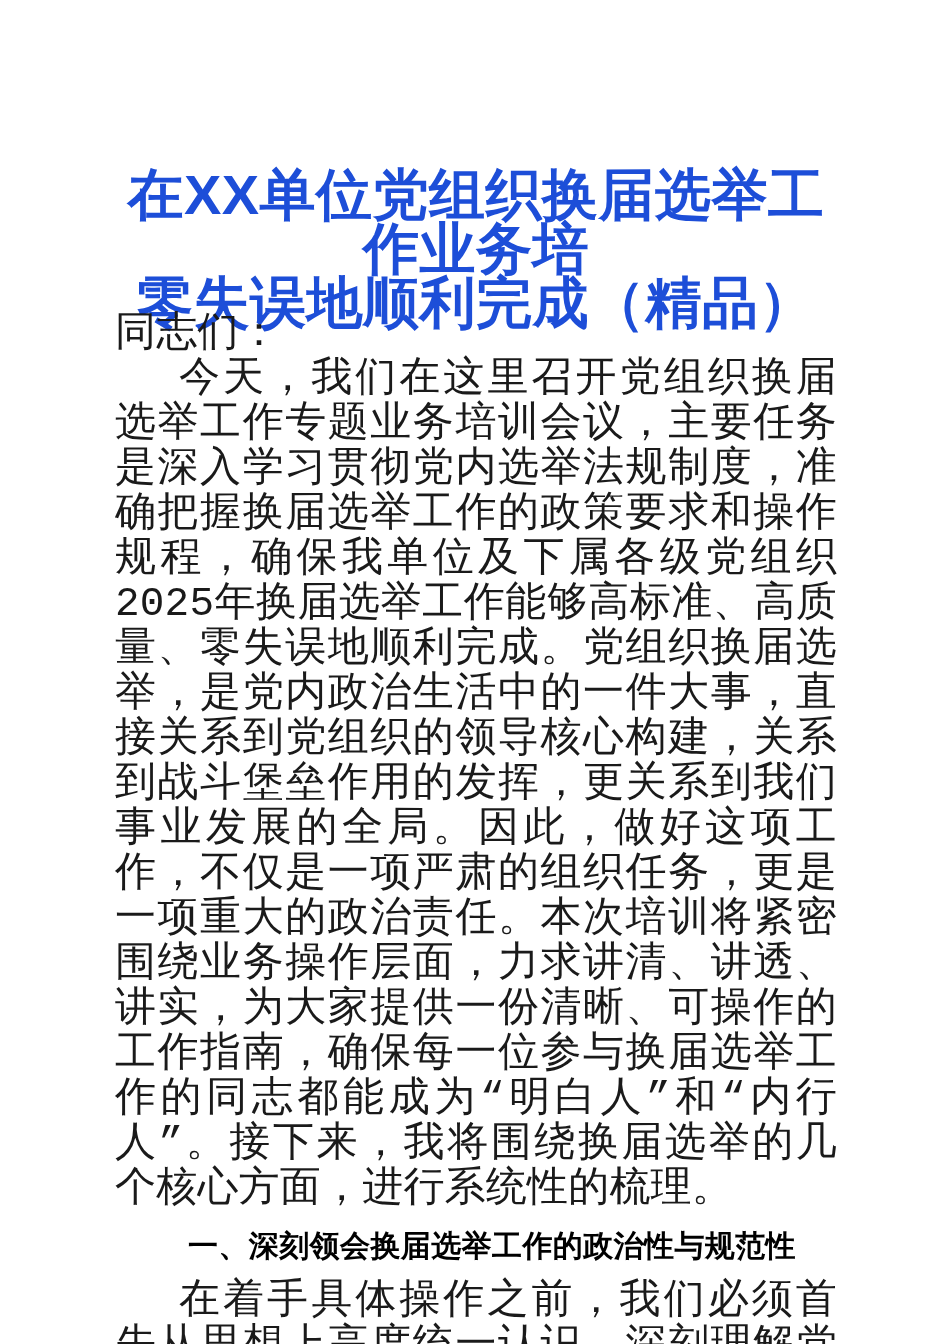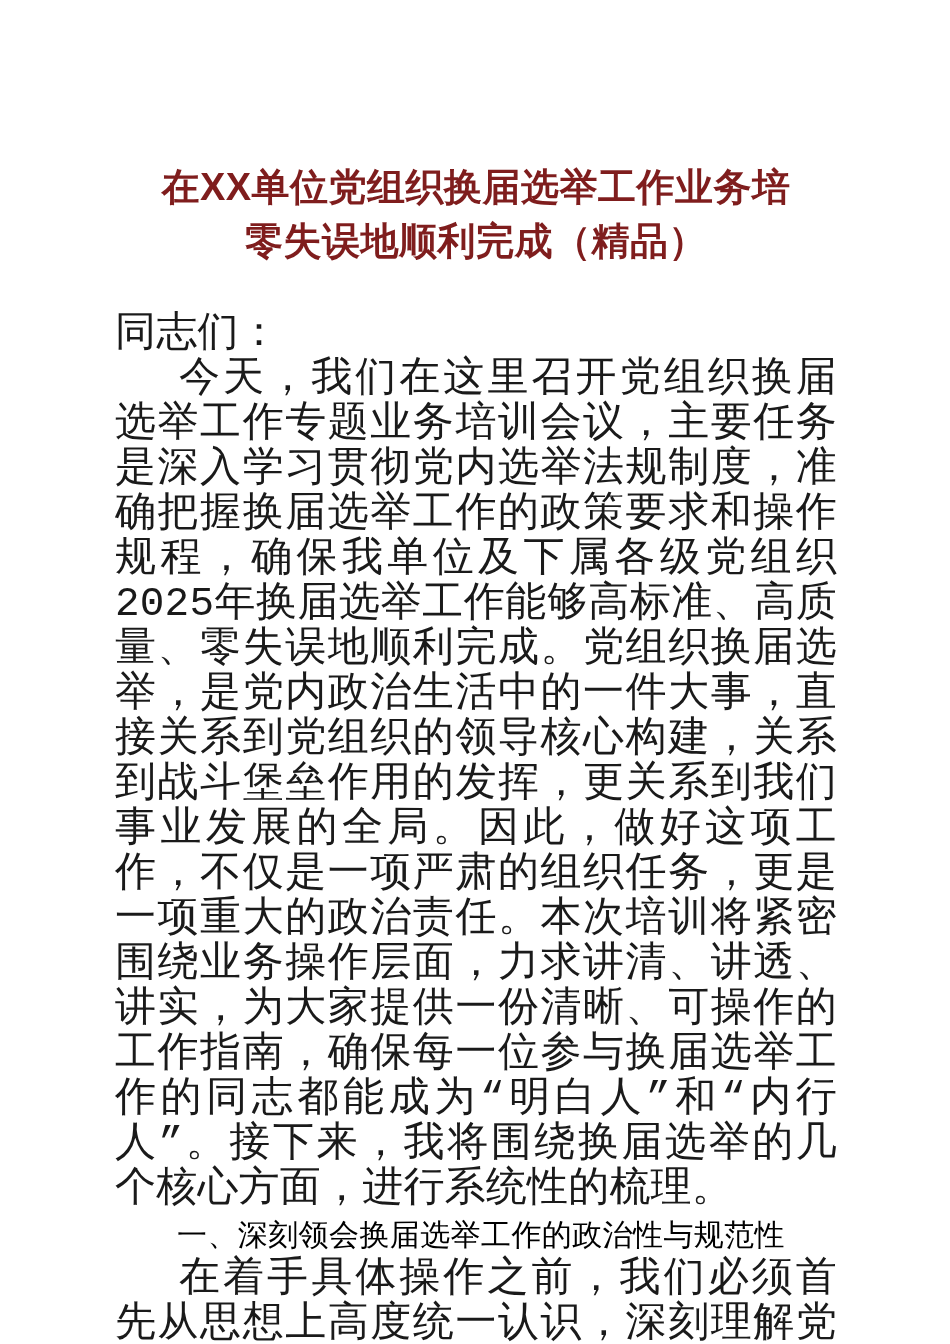--- a/index.html
+++ b/index.html
@@ -19,30 +19,30 @@
     position: relative;
     width: 950px;
     height: 1344px;
     background: #ffffff;
     box-sizing: border-box;
   }
 
   
   .doc-title {
     position: absolute;
-    top: 160px;
+    top: 168px;
     left: 115px;
     width: 722px;
     text-align: center;
     font-family: "Liberation Sans", "DejaVu Sans", sans-serif;
     font-weight: 700;
-    font-size: 38px;
+    font-size: 56px;
     line-height: 54px;
     letter-spacing: 0.5px;
-    color: #7f1d1d;
+    color: #1d4ed8;
   }
 
   
   .body-col {
     position: absolute;
     top: 312px;
     left: 115px;
     width: 722px;
   }
 
@@ -60,26 +60,26 @@
   .para.indent {
     text-indent: 64px;
   }
 
   .para.flush {
     text-indent: 0;
   }
 
   .section-head {
     font-family: "Liberation Sans", "DejaVu Sans", sans-serif;
-    font-weight: 400;
+    font-weight: 700;
     font-size: 30px;
     line-height: 45px;
     text-indent: 62px;
     letter-spacing: 0.4px;
-    margin: 0;
+    margin: 11px;
     color: #000000;
   }
 </style>
 </head>
 <body>
 
 <div class="page">
 
   <div class="doc-title">
     <div>在XX单位党组织换届选举工作业务培</div>

